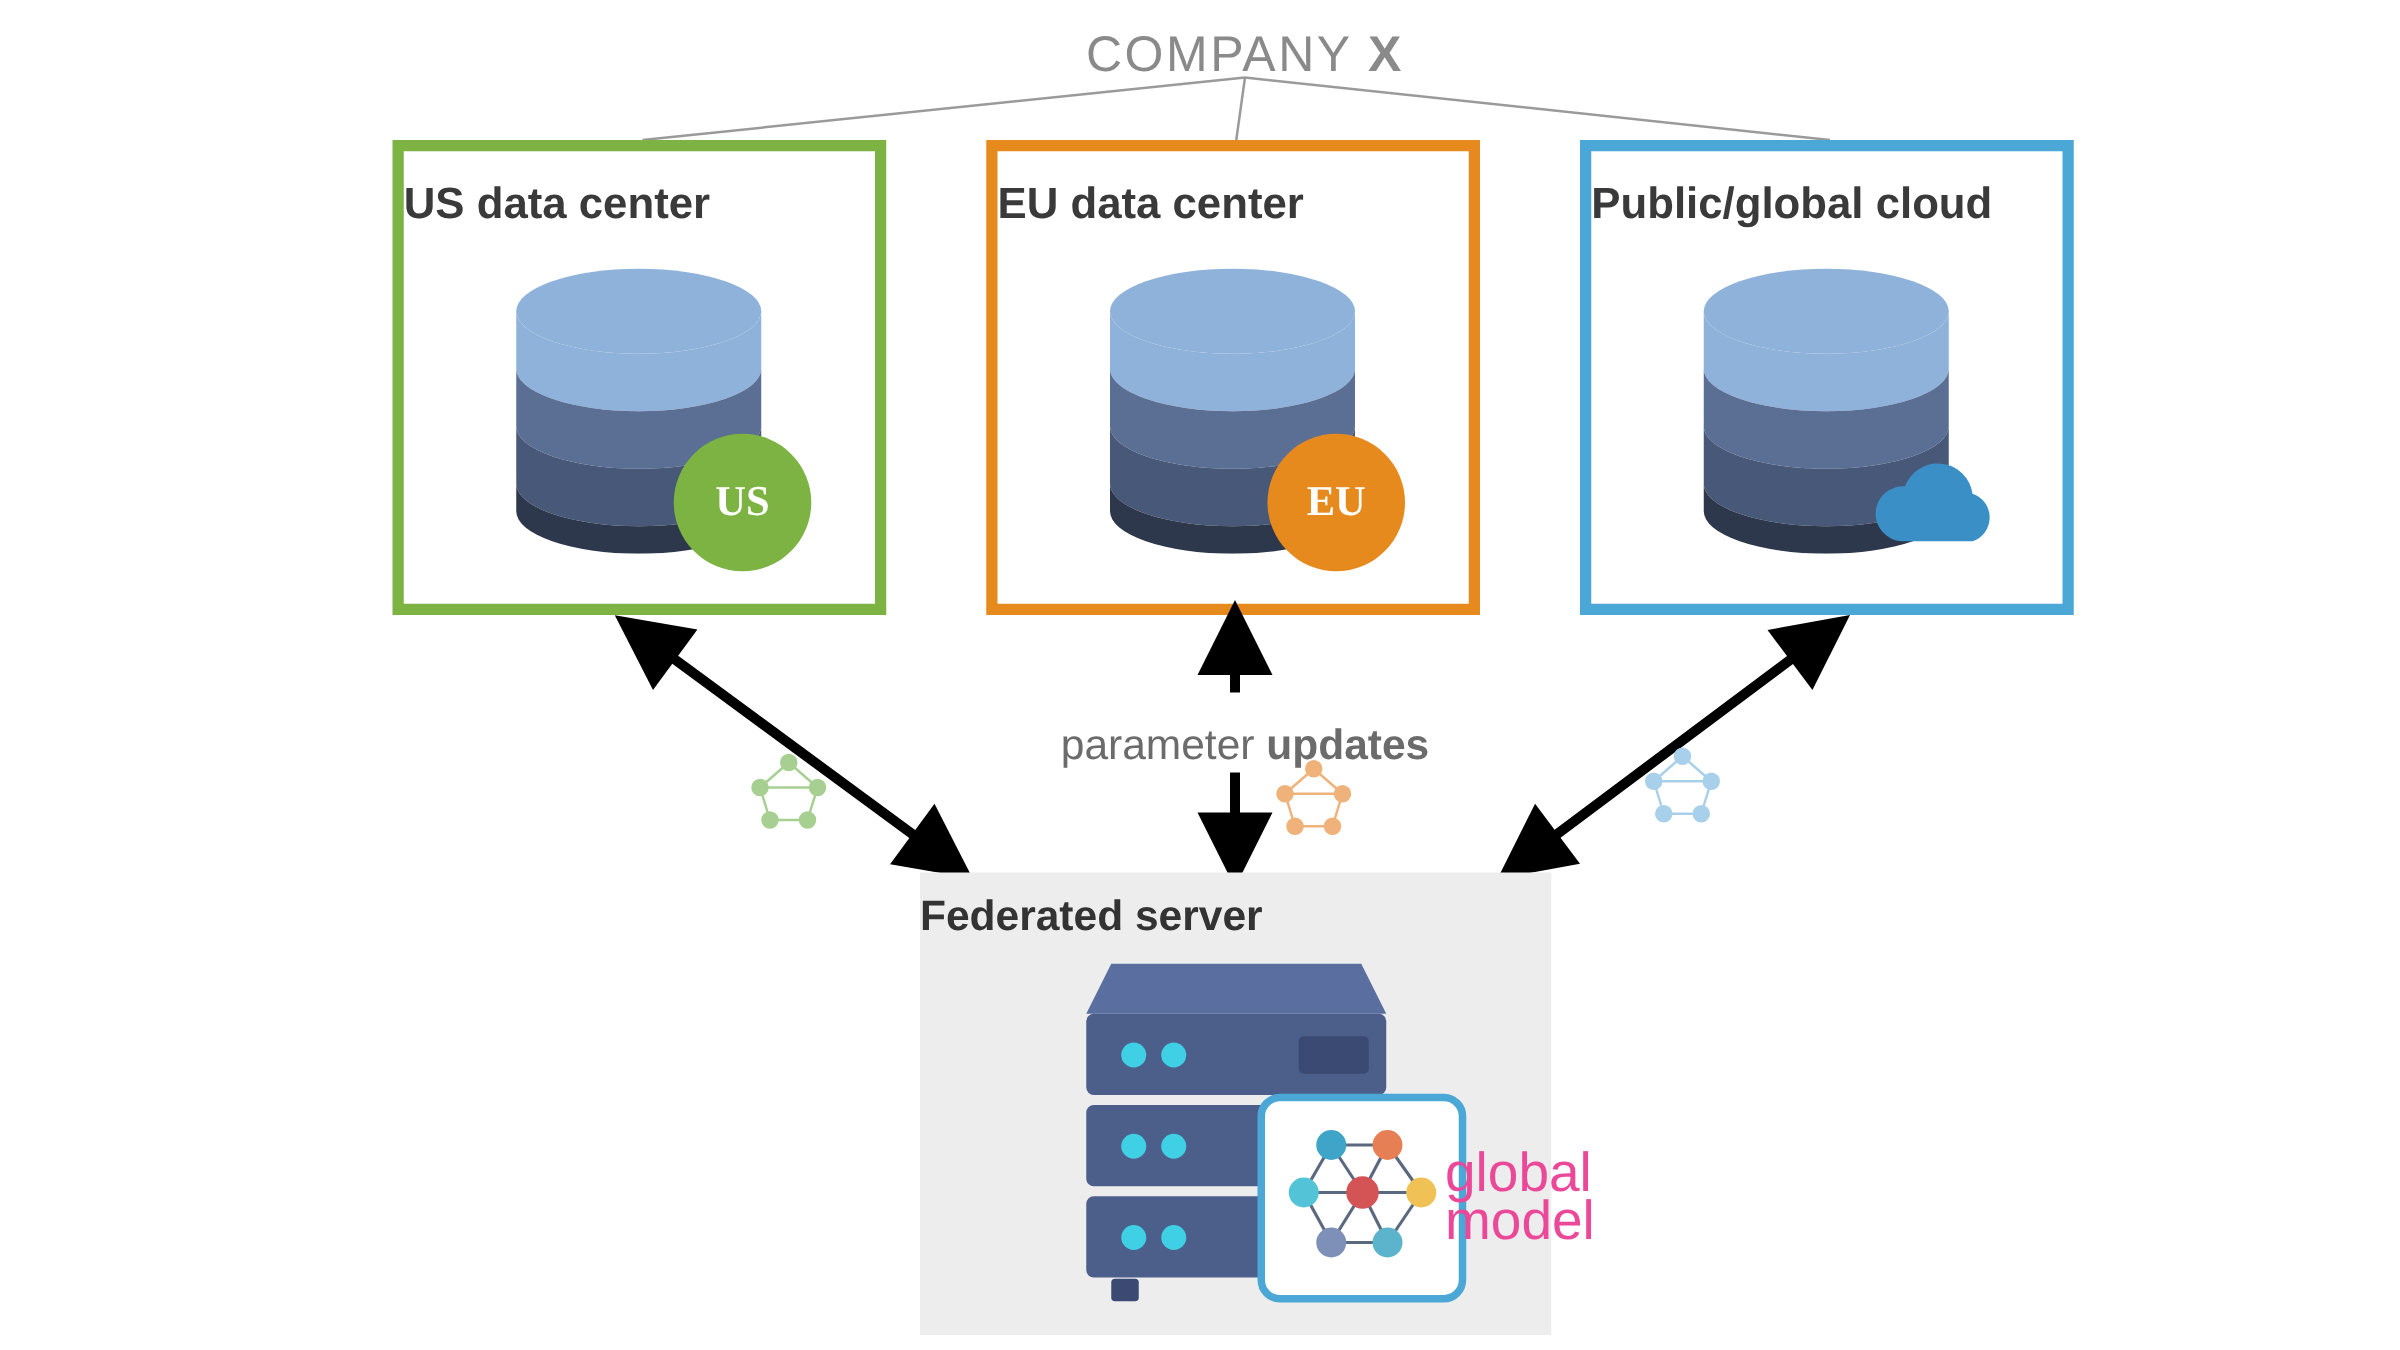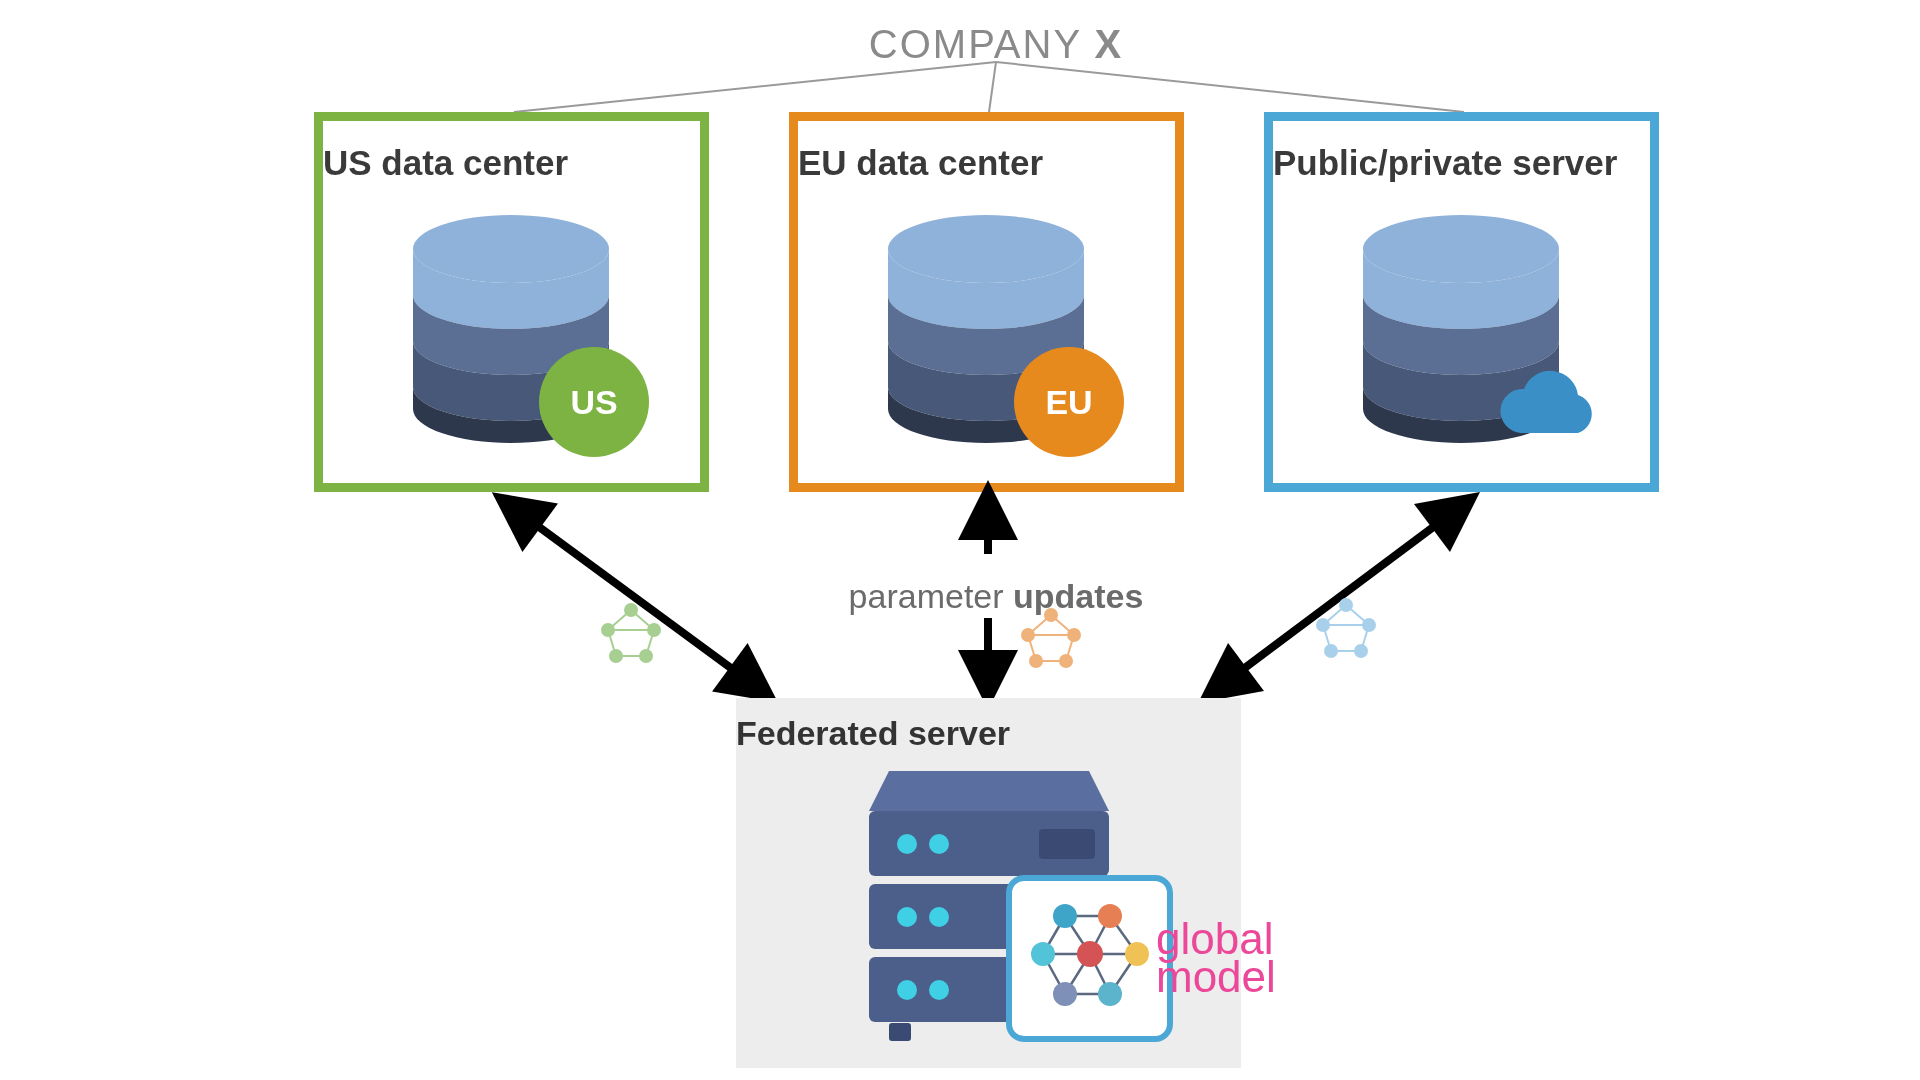--- a/index.html
+++ b/index.html
@@ -7,21 +7,21 @@
   .abs{position:absolute;}
   .company-label{left:0;right:0;top:22px;text-align:center;font-size:40px;letter-spacing:2px;color:#8a8a8a;font-weight:300;}
   .company-label .x{font-weight:800;}
   
   .dc{top:112px;width:395px;height:380px;border:9px solid;box-sizing:border-box;background:#fff;}
   .dc .dc-title{font-size:35px;font-weight:600;color:#3a3a3a;margin-top:22px;}
   .dc-us{left:278px;border-color:#7cb342;}
   .dc-eu{left:753px;border-color:#e78a1e;}
   .dc-cloud{left:1228px;border-color:#4aa7d6;}
   
-  .dbwrap{position:relative;width:215px;height:230px;margin:30px auto 0;}
+  .dbwrap{position:relative;width:215px;height:230px;margin:30px auto 0;font-family:Liberation Serif, serif;}
   
   .badge{position:absolute;right:-30px;bottom:-14px;width:110px;height:110px;border-radius:50%;display:flex;align-items:center;justify-content:center;color:#fff;font-weight:700;font-size:34px;}
   .badge-us{background:#7cb342;}
   .badge-eu{background:#e78a1e;}
   .cloud-badge{position:absolute;right:-34px;bottom:-10px;}
   
   .param-label{left:0;right:0;top:577px;text-align:center;font-size:34px;color:#6b6b6b;font-weight:300;}
   .param-label .b{font-weight:700;}
   
   .mini{position:absolute;}
@@ -74,21 +74,21 @@
         <path d="M9 128 v46 a98 34 0 0 0 196 0 v-46 a98 34 0 0 1 -196 0 z" fill="#475878"></path>
         <path d="M9 174 v22 a98 34 0 0 0 196 0 v-22 a98 34 0 0 1 -196 0 z" fill="#2e384d"></path>
       </svg>
       <div class="badge badge-eu">
           <span>EU</span>
         </div>
     </div>
   </div>
 
   <div class="abs dc dc-cloud">
-    <div class="dc-title">Public/private server</div>
+    <div class="dc-title">Public/global cloud</div>
     <div class="dbwrap">
       <svg width="215" height="230" viewBox="0 0 215 230">
         <ellipse cx="107" cy="36" rx="98" ry="34" fill="#8fb2da"></ellipse>
         <path d="M9 36 v46 a98 34 0 0 0 196 0 v-46 a98 34 0 0 1 -196 0 z" fill="#8fb2da"></path>
         <path d="M9 82 v46 a98 34 0 0 0 196 0 v-46 a98 34 0 0 1 -196 0 z" fill="#5b6f95"></path>
         <path d="M9 128 v46 a98 34 0 0 0 196 0 v-46 a98 34 0 0 1 -196 0 z" fill="#475878"></path>
         <path d="M9 174 v22 a98 34 0 0 0 196 0 v-22 a98 34 0 0 1 -196 0 z" fill="#2e384d"></path>
       </svg>
       <svg class="cloud-badge" width="120" height="90" viewBox="0 0 120 90">
         <path d="M38 70 a22 22 0 0 1 3 -44 a28 28 0 0 1 54 6 a20 20 0 0 1 0 38 z" fill="#3b8fc7"></path>

